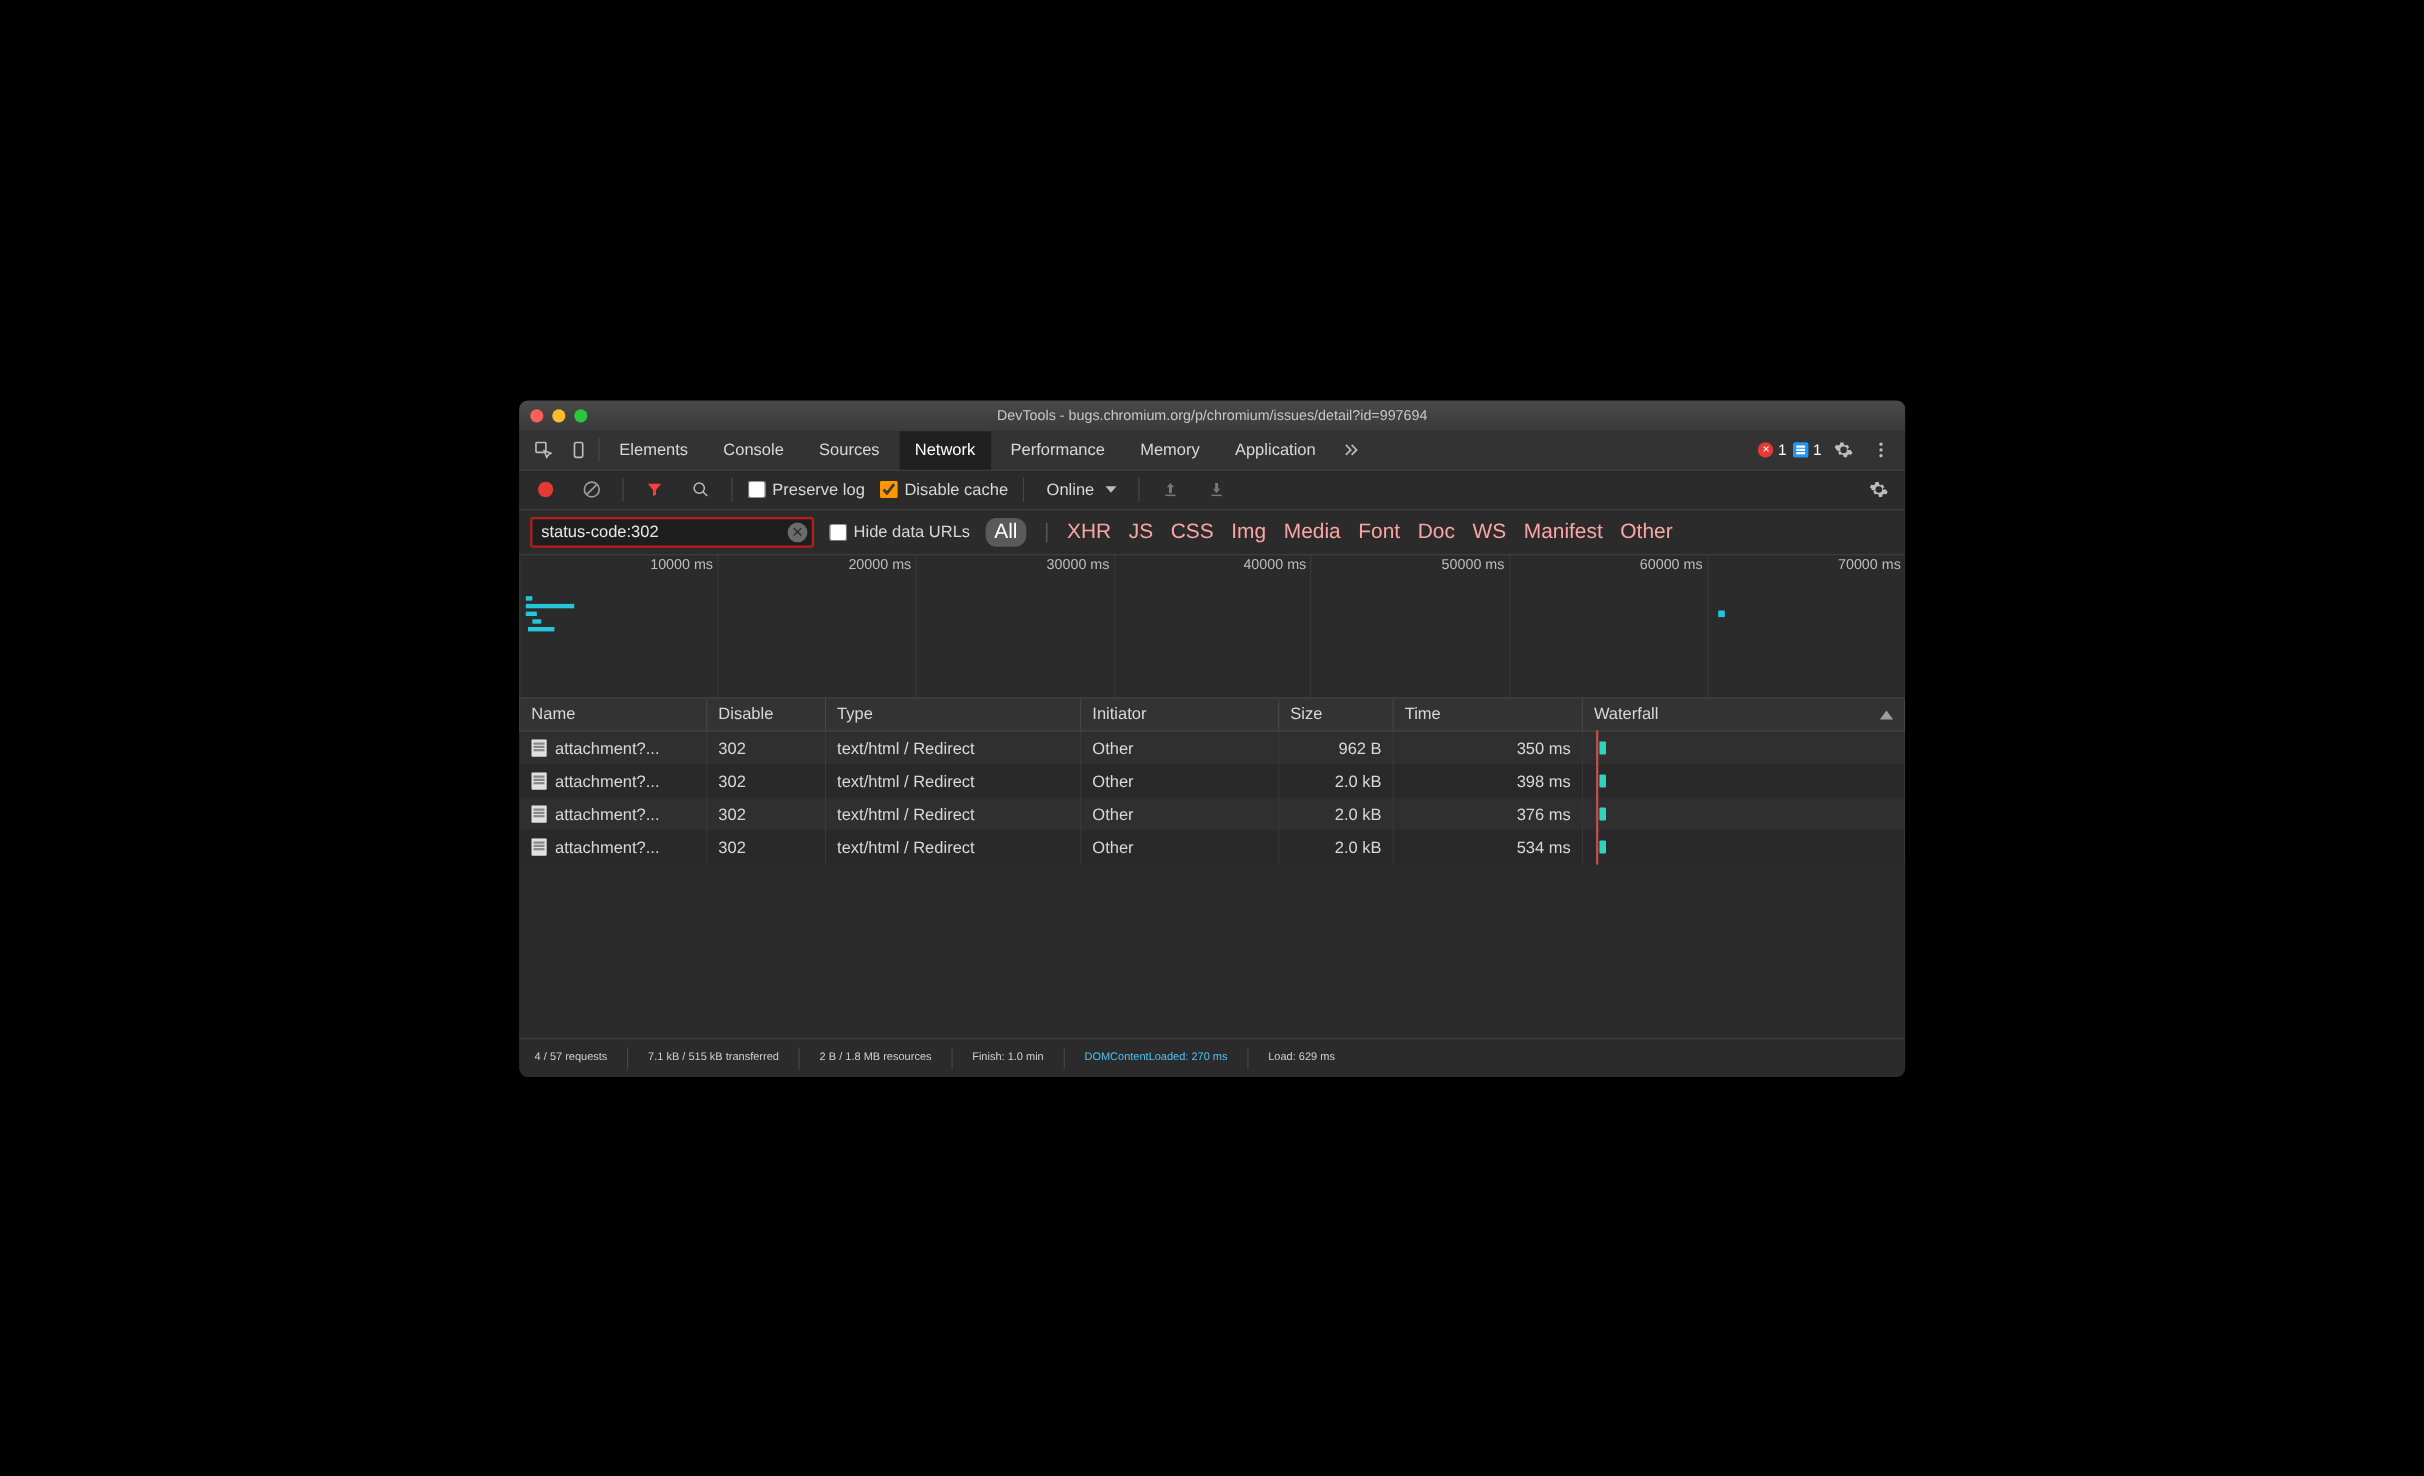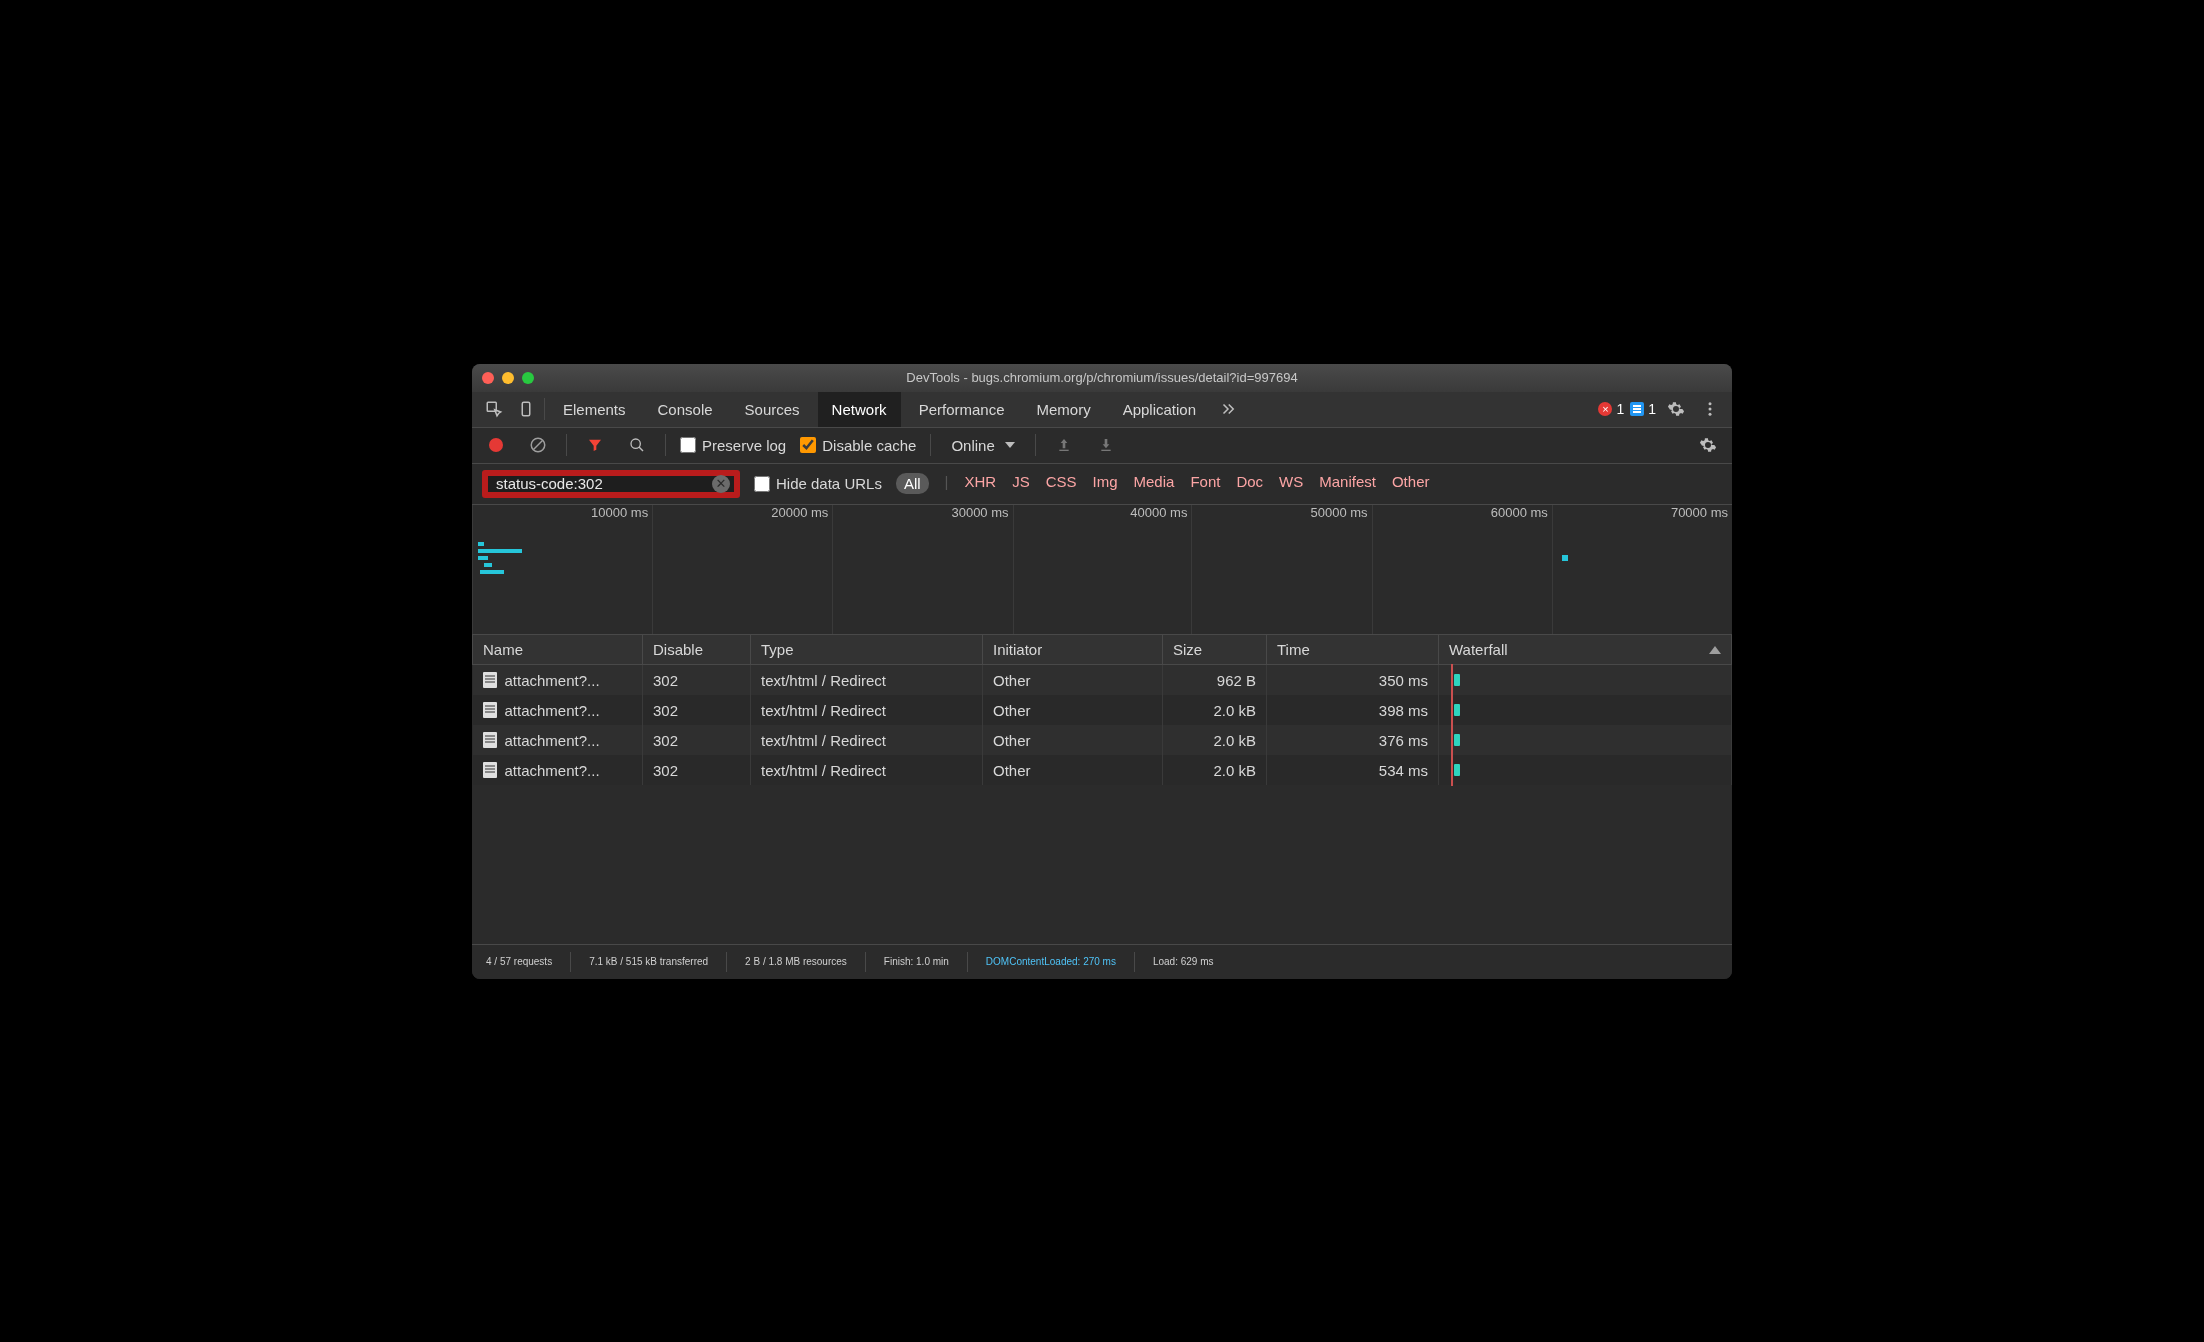--- a/index.html
+++ b/index.html
@@ -93,32 +93,32 @@
   
   .filter-row {
     display:flex; align-items:center; flex-wrap:wrap;
     background:#2b2b2b; border-bottom:1px solid #494949;
     padding:6px 10px; gap:14px;
     row-gap: 10px;
   }
   .filter-input {
     display:flex; align-items:center;
     background:#1e1e1e;
-    border:6px solid #b91c1c;
+    border:2px solid #b91c1c;
     border-radius:3px;
     padding:0 4px 0 8px;
     height:28px;
     width:258px;
   }
   .filter-input input {
     flex:1; background:transparent; border:none; outline:none;
     color:#e8e8e8; font-size:15px;
   }
   .clearx { width:18px;height:18px;border-radius:50%;background:#6b6b6b;display:flex;align-items:center;justify-content:center;color:#2b2b2b;font-size:13px;cursor:pointer;}
-  .type-pills { display:flex; align-items:flex-start; gap:16px; font-size:15px;}
+  .type-pills { display:flex; align-items:center; gap:16px; font-size:19px;}
   .pill { color:#fca5a5; cursor:pointer; }
   .pill.active { background:#5a5a5a; color:#fff; padding:2px 8px; border-radius:10px; }
   .filter-row2 { display:flex; gap:18px; width:100%; padding-top:2px;}
   
   .overview {
     height:130px; background:#2b2b2b; border-bottom:1px solid #494949;
     position:relative;
   }
   .ov-tick { position:absolute; top:0; color:#bdbdbd; font-size:13px; transform:translateX(-100%); padding-right:4px; white-space:nowrap;}
   .ov-grid { position:absolute; top:0; bottom:0; width:1px; background:#3a3a3a; }

